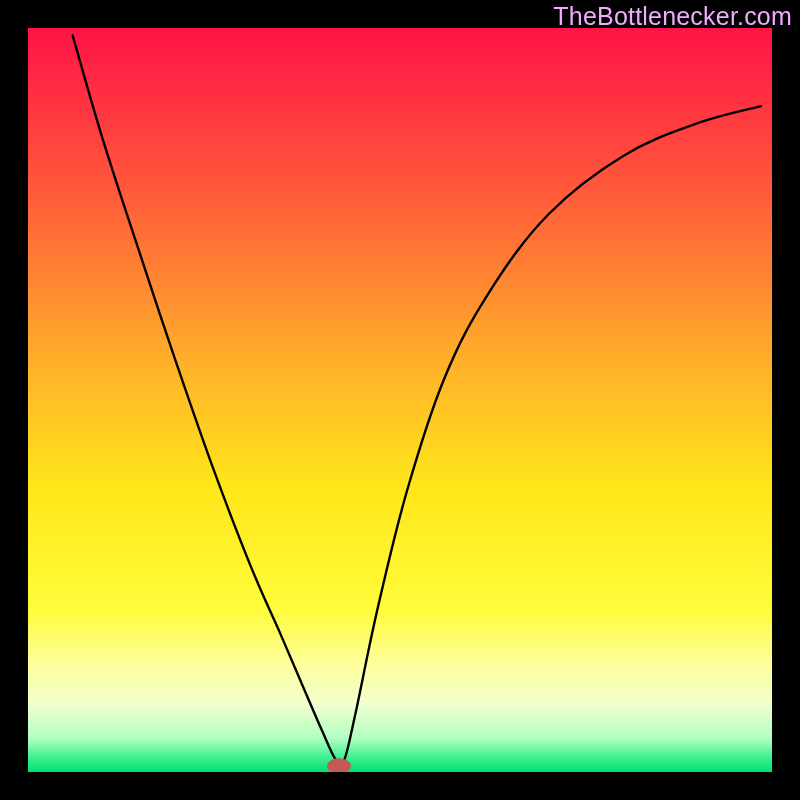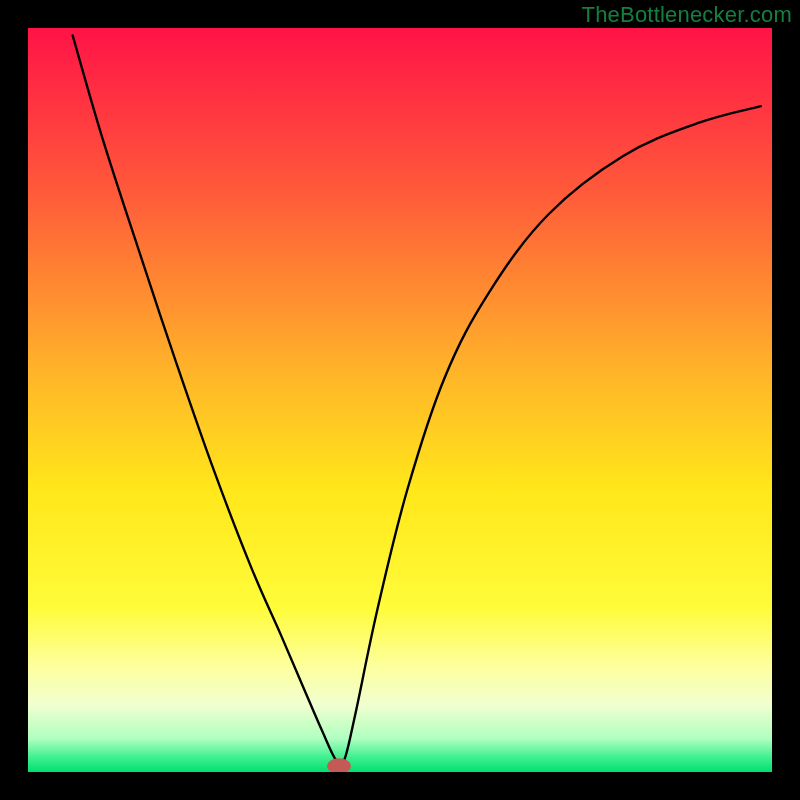--- a/index.html
+++ b/index.html
@@ -20,22 +20,22 @@
     position: absolute;
     left: 28px;
     top: 28px;
     width: 744px;
     height: 744px;
   }
   .attribution {
     position: absolute;
     top: 2px;
     right: 8px;
-    color: #15803d;
-    font-size: 22px;
+    color: #f0abfc;
+    font-size: 25px;
     font-weight: 400;
     letter-spacing: 0.2px;
   }
 </style>
 </head>
 <body>
 
 <div class="frame">
   <svg class="plot" viewBox="0 0 100 100" preserveAspectRatio="none">
     <defs>

